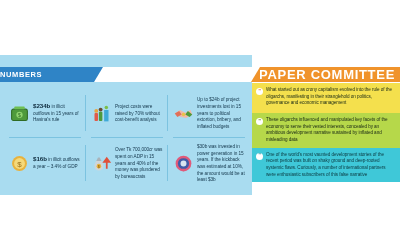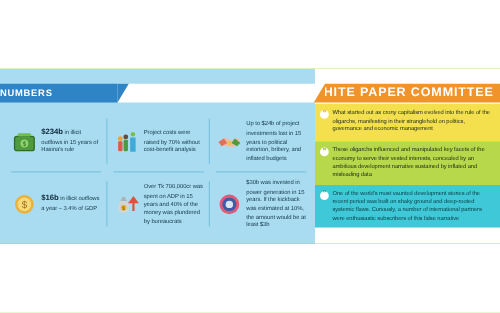--- a/index.html
+++ b/index.html
@@ -12,21 +12,21 @@
   #stage {
     position: relative;
     width: 400px; height: 250px;
     background: #ffffff;
   }
   
   .band {
     position: absolute;
     left: 0; top: 55px;
     width: 400px; height: 140px;
-    background: #84cc16;
+    background: #14532d;
     overflow: hidden;
   }
 
   
   .left-panel {
     position: absolute;
     left: 0; top: 0;
     width: 252px; height: 140px;
     background: #a9dcf0;
   }
@@ -120,21 +120,21 @@
   .wp-banner::before {
     content: "";
     position: absolute;
     left: -9px; top: 0;
     width: 0; height: 0;
     border-bottom: 15px solid #f0932b;
     border-left: 9px solid transparent;
   }
   .wp-banner span {
     color: #ffffff;
-    font-size: 10px;
+    font-size: 13px;
     font-weight: bold;
     letter-spacing: 0.7px;
     white-space: nowrap;
     padding-left: 20px;
   }
   .quotes {
     position: absolute;
     left: 0; top: 28px;
     width: 148px; height: 112px;
   }

